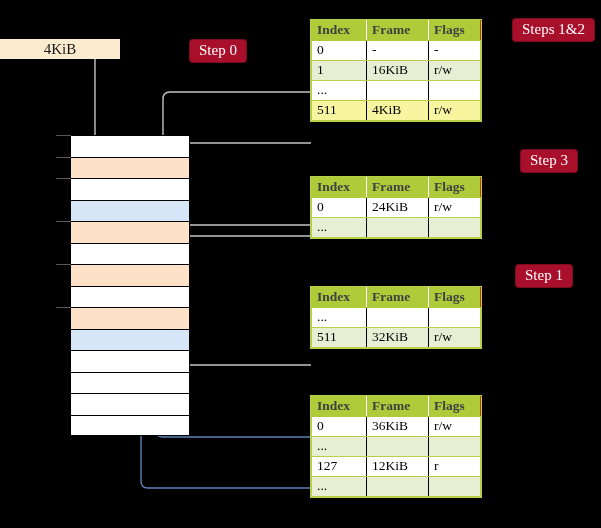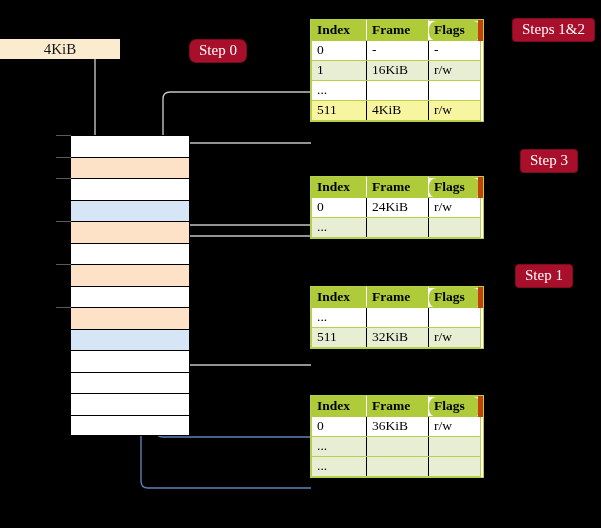--- a/index.html
+++ b/index.html
@@ -47,27 +47,27 @@
     border:1px solid #b9cf4a;
     padding:1px 5px 2px 5px;
     height:19px;
     box-sizing:border-box;
     text-align:left;
     font-weight:normal;
     vertical-align:middle;
   }
   .ptable th{
     background:#b0cb3a;
-    color:#000000;
+    color:#404040;
     font-weight:bold;
     border-color:#b0cb3a;
     border-right:1px solid #ffffff;
     font-size:13.5px;
   }
-  .ptable th:last-child{border-right:5px solid #c2410c;border-radius:8px;}
+  .ptable th:last-child{border-right:1px solid #c2410c;}
   .ptable td{border-left:1px solid #000;border-right:1px solid #000;}
   .ptable td:first-child{border-left:1px solid #b9cf4a;}
   .ptable td:last-child{border-right:1px solid #b9cf4a;}
   .ptable tr.alt td{background:#e8eeD3;}
   .ptable tr.plain td{background:#ffffff;}
   .ptable .hl{background:#f7f5a0 !important;}
   .c-index{width:55px;}
   .c-frame{width:62px;}
   .c-flags{width:52px;}
 
@@ -126,21 +126,21 @@
 
     <path d="M311,365 L184,365 Q177,365 177,358 L177,290" fill="none" stroke="#c3c3c3" stroke-width="1.4" marker-end="url(#ag)"></path>
 
     <path d="M311,437 L163,437 Q156,437 156,430 L156,332" fill="none" stroke="#5d82b5" stroke-width="1.4" marker-end="url(#ab)"></path>
 
     <path d="M311,488 L148,488 Q141,488 141,481 L141,213" fill="none" stroke="#5d82b5" stroke-width="1.4" marker-end="url(#ab)"></path>
   </svg>
 
   <div class="size-label" style="left:0px;top:39px;width:120px;">4KiB</div>
 
-  <div class="step-badge" style="left:190px;top:40px;border-radius:6px;">Step 0</div>
+  <div class="step-badge" style="left:190px;top:40px;">Step 0</div>
   <div class="step-badge" style="left:513px;top:19px;">Steps 1&amp;2</div>
   <div class="step-badge" style="left:521px;top:150px;">Step 3</div>
   <div class="step-badge" style="left:516px;top:265px;">Step 1</div>
 
   <div class="memcol" id="memcol">
       <div class="memrow">
         <span class="tick"></span>
       </div>
       <div class="memrow orange">
         <span class="tick"></span>
@@ -252,20 +252,25 @@
         <tr class="plain">
           <td class="c-index">0</td>
           <td class="c-frame">36KiB</td>
           <td class="c-flags">r/w</td>
         </tr>
         <tr class="alt">
           <td class="c-index">...</td>
           <td class="c-frame"></td>
           <td class="c-flags"></td>
         </tr>
+        <tr class="plain">
+          <td class="c-index">127</td>
+          <td class="c-frame">12KiB</td>
+          <td class="c-flags">r</td>
+        </tr>
         <tr class="alt">
           <td class="c-index">...</td>
           <td class="c-frame"></td>
           <td class="c-flags"></td>
         </tr>
       </tbody>
     </table>
 
 </div>
 

